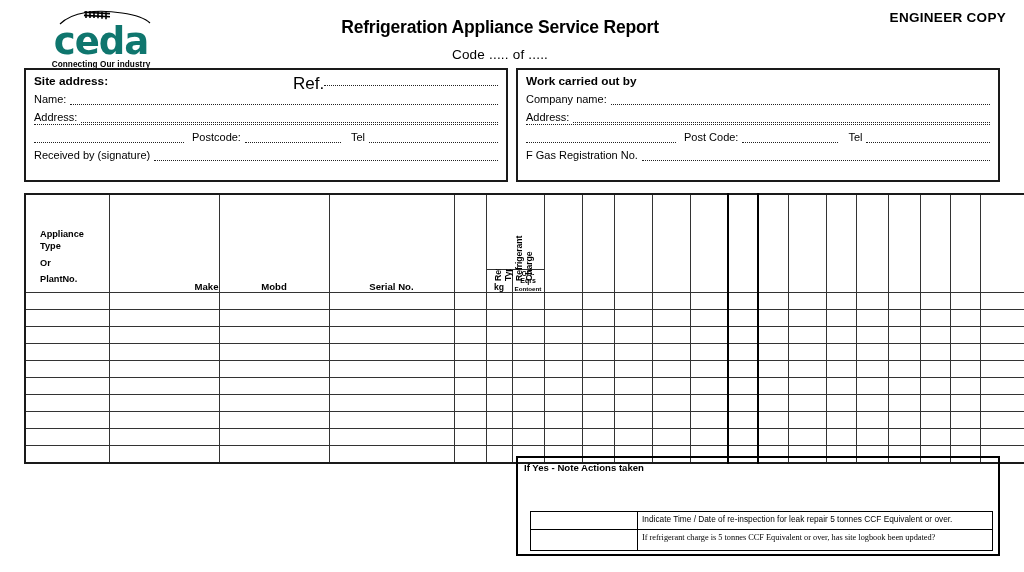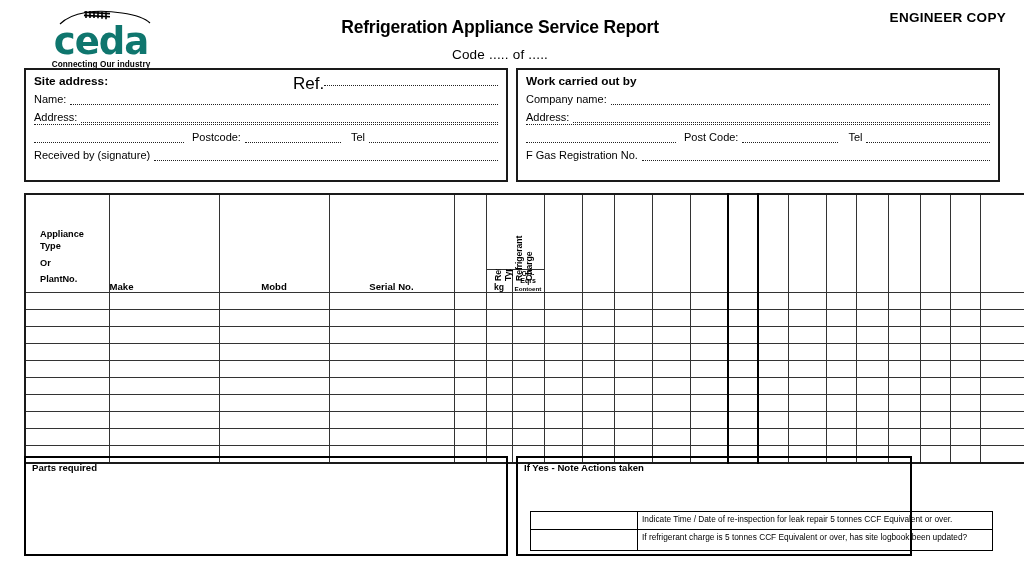--- a/index.html
+++ b/index.html
@@ -223,21 +223,21 @@
     position: absolute;
     left: 0; top: 0;
     width: 484px; height: 100px;
     border: 2.5px solid #000;
     box-sizing: border-box;
     padding: 4px 6px;
   }
   .ifyes-box {
     position: absolute;
     left: 492px; top: 0;
-    width: 396px; height: 100px;
+    width: 484px; height: 100px;
     border: 2.5px solid #000;
     box-sizing: border-box;
     padding: 4px 6px;
     position: absolute;
   }
   .box-title {
     font-weight: bold;
     font-size: 9.6px;
   }
   .notes-grid {
@@ -248,21 +248,21 @@
     display: block;
   }
   .note-row {
     display: flex;
     align-items: stretch;
     border: 1.6px solid #000;
     border-bottom: none;
     box-sizing: border-box;
     margin-left: 8px;
   }
-  .note-row:last-child { border-bottom: 1.6px solid #000; }
+  .note-row:last-child { border-bottom: 1.6px solid #000; font-family: Liberation Serif, serif; }
   .note-input {
     flex: 0 0 106px;
     border-right: 1.6px solid #000;
     min-height: 17px;
   }
   .note-text {
     flex: 1;
     font-size: 8.3px;
     line-height: 9.4px;
     padding: 3px 3px 2px 4px;
@@ -394,21 +394,21 @@
         <col style="width: 30px;">
         <col style="width: 32px;">
         <col style="width: 32px;">
         <col style="width: 30px;">
         <col style="width: 30px;">
         <col style="width: 62px;">
       </colgroup>
     <thead>
       <tr id="hdr-row">
           <th class="appliance-cell" rowspan="2"><span>Appliance</span><br><span>Type</span><span class="gap"></span><span>Or</span><br><span class="gap"></span><span>PlantNo.</span></th>
-          <th rowspan="2" class="flat-label" style="text-align: left;">Make</th>
+          <th rowspan="2" class="flat-label" style="text-align: right;">Make</th>
           <th rowspan="2" class="flat-label" style="text-align: center;">Mobd</th>
           <th rowspan="2" class="flat-label" style="text-align: center;">Serial No.</th>
           <th rowspan="2" class="hcell" style="position: relative; height: 92px;">
             <div class="rotbox">
               <span>
                 <span style="display:block">Refrigerant</span>
                 <span style="display:block">Type</span>
               </span>
             </div>
           </th>
@@ -768,24 +768,20 @@
           <td class="bodycell"></td>
           <td class="bodycell"></td>
           <td class="bodycell"></td>
         </tr>
       </tbody>
   </table>
 </div>
 
 <div class="bottom">
 
-  <div class="parts-box">
-    <div class="box-title">Parts required</div>
-    <div style="height:70px;font-size:10px;"></div>
-  </div>
 
   <div class="ifyes-box">
     <div class="box-title">If Yes - Note Actions taken</div>
     <div style="height:38px;font-size:10px;"></div>
 
     <div class="notes-grid" id="notes-grid">
         <div class="note-row">
           <div class="note-input"></div>
           <div class="note-text">Indicate Time / Date of re-inspection for leak repair 5 tonnes CCF Equivalent or over.</div>
         </div>

